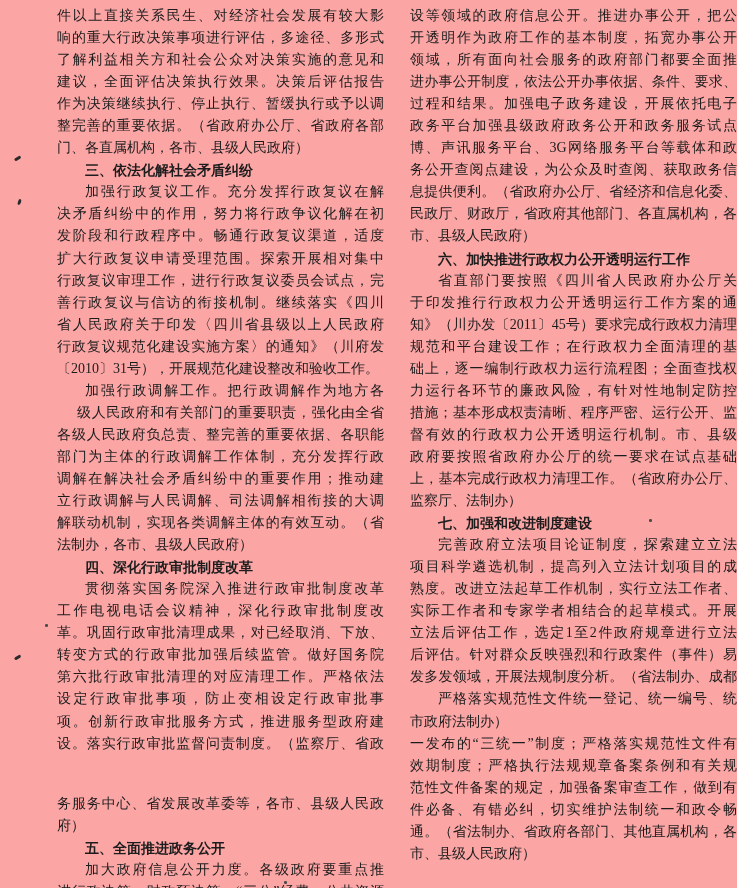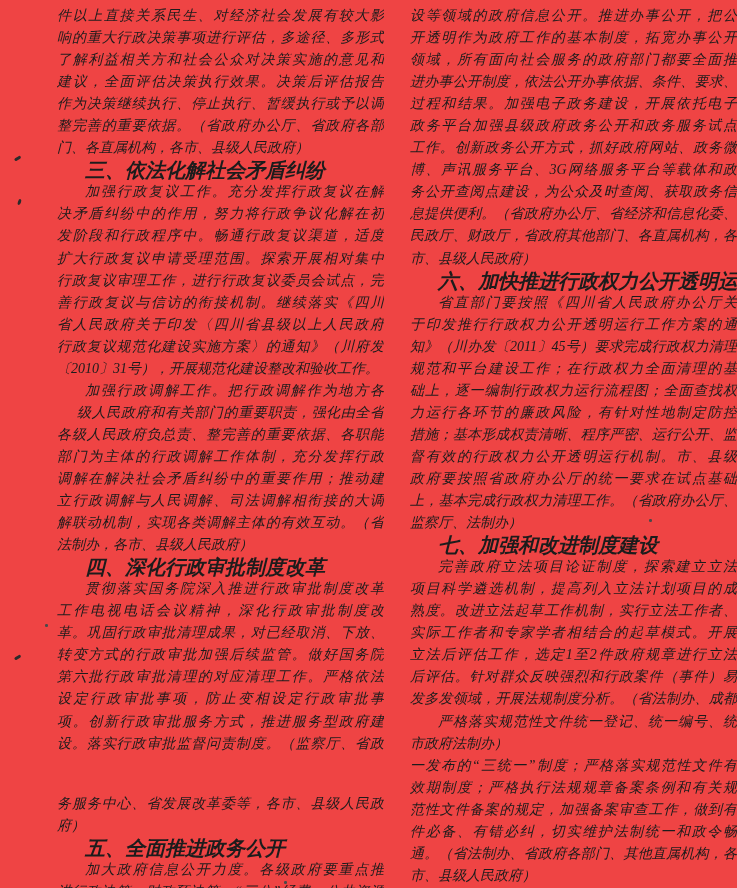--- a/index.html
+++ b/index.html
@@ -32,21 +32,21 @@
     text-align: justify;
     text-align-last: justify;
     white-space: nowrap;
     overflow: hidden;
   }
   .line.indent { padding-left: 28px; }
   .line.last { text-align-last: left; }
   .heading {
     height: 22.05px;
     line-height: 22.05px;
-    font-size: 20px;
+    font-size: 14px;
     color: #111;
     padding-left: 28px;
     font-family: "Liberation Sans", "DejaVu Sans", sans-serif;
     font-weight: bold;
     text-align: left;
     text-align-last: left;
     white-space: nowrap;
     overflow: hidden;
   }
   .mark {
@@ -65,21 +65,21 @@
   }
   .mark.dot {
     width: 2.5px; height: 2.5px;
     border-radius: 50%;
     background: #4a4a4a;
   }
 </style>
 </head>
 <body>
 
-<div class="page" style="background: #ef4444; font-style: italic;">
+<div class="page" style="background: #fca5a5;">
   <div class="cols">
     <div class="col">
         <div class="line" style="color: rgb(28, 28, 28);">件以上直接关系民生、对经济社会发展有较大影</div>
         <div class="line" style="color: rgb(28, 28, 28);">响的重大行政决策事项进行评估，多途径、多形式</div>
         <div class="line" style="color: rgb(28, 28, 28);">了解利益相关方和社会公众对决策实施的意见和</div>
         <div class="line" style="color: rgb(28, 28, 28);">建议，全面评估决策执行效果。决策后评估报告</div>
         <div class="line" style="color: rgb(28, 28, 28);">作为决策继续执行、停止执行、暂缓执行或予以调</div>
         <div class="line" style="color: rgb(28, 28, 28);">整完善的重要依据。（省政府办公厅、省政府各部</div>
         <div class="line last" style="color: rgb(28, 28, 28);">门、各直属机构，各市、县级人民政府）</div>
         <div class="heading" style="color: rgb(28, 28, 28);">三、依法化解社会矛盾纠纷</div>
@@ -116,21 +116,20 @@
         <div class="line" style="color: rgb(28, 28, 28);">进行政决策、财政预决算、“三公”经费、公共资源</div>
         <div class="line" style="color: rgb(28, 28, 28);">配置、重大建设项目批准和实施、社会公益事业建</div>
       </div>
     <div class="col">
         <div class="line" style="color: rgb(28, 28, 28);">设等领域的政府信息公开。推进办事公开，把公</div>
         <div class="line" style="color: rgb(28, 28, 28);">开透明作为政府工作的基本制度，拓宽办事公开</div>
         <div class="line" style="color: rgb(28, 28, 28);">领域，所有面向社会服务的政府部门都要全面推</div>
         <div class="line" style="color: rgb(28, 28, 28);">进办事公开制度，依法公开办事依据、条件、要求、</div>
         <div class="line" style="color: rgb(28, 28, 28);">过程和结果。加强电子政务建设，开展依托电子</div>
         <div class="line" style="color: rgb(28, 28, 28);">政务平台加强县级政府政务公开和政务服务试点</div>
-        <div class="line" style="color: rgb(28, 28, 28);">工作。创新政务公开方式，抓好政府网站、政务微</div>
         <div class="line" style="color: rgb(28, 28, 28);">博、声讯服务平台、3G网络服务平台等载体和政</div>
         <div class="line" style="color: rgb(28, 28, 28);">务公开查阅点建设，为公众及时查阅、获取政务信</div>
         <div class="line" style="color: rgb(28, 28, 28);">息提供便利。（省政府办公厅、省经济和信息化委、</div>
         <div class="line" style="color: rgb(28, 28, 28);">民政厅、财政厅，省政府其他部门、各直属机构，各</div>
         <div class="line last" style="color: rgb(28, 28, 28);">市、县级人民政府）</div>
         <div class="heading" style="color: rgb(28, 28, 28);">六、加快推进行政权力公开透明运行工作</div>
         <div class="line indent" style="color: rgb(28, 28, 28);">省直部门要按照《四川省人民政府办公厅关</div>
         <div class="line" style="color: rgb(28, 28, 28);">于印发推行行政权力公开透明运行工作方案的通</div>
         <div class="line" style="color: rgb(28, 28, 28);">知》（川办发〔2011〕45号）要求完成行政权力清理</div>
         <div class="line" style="color: rgb(28, 28, 28);">规范和平台建设工作；在行政权力全面清理的基</div>

